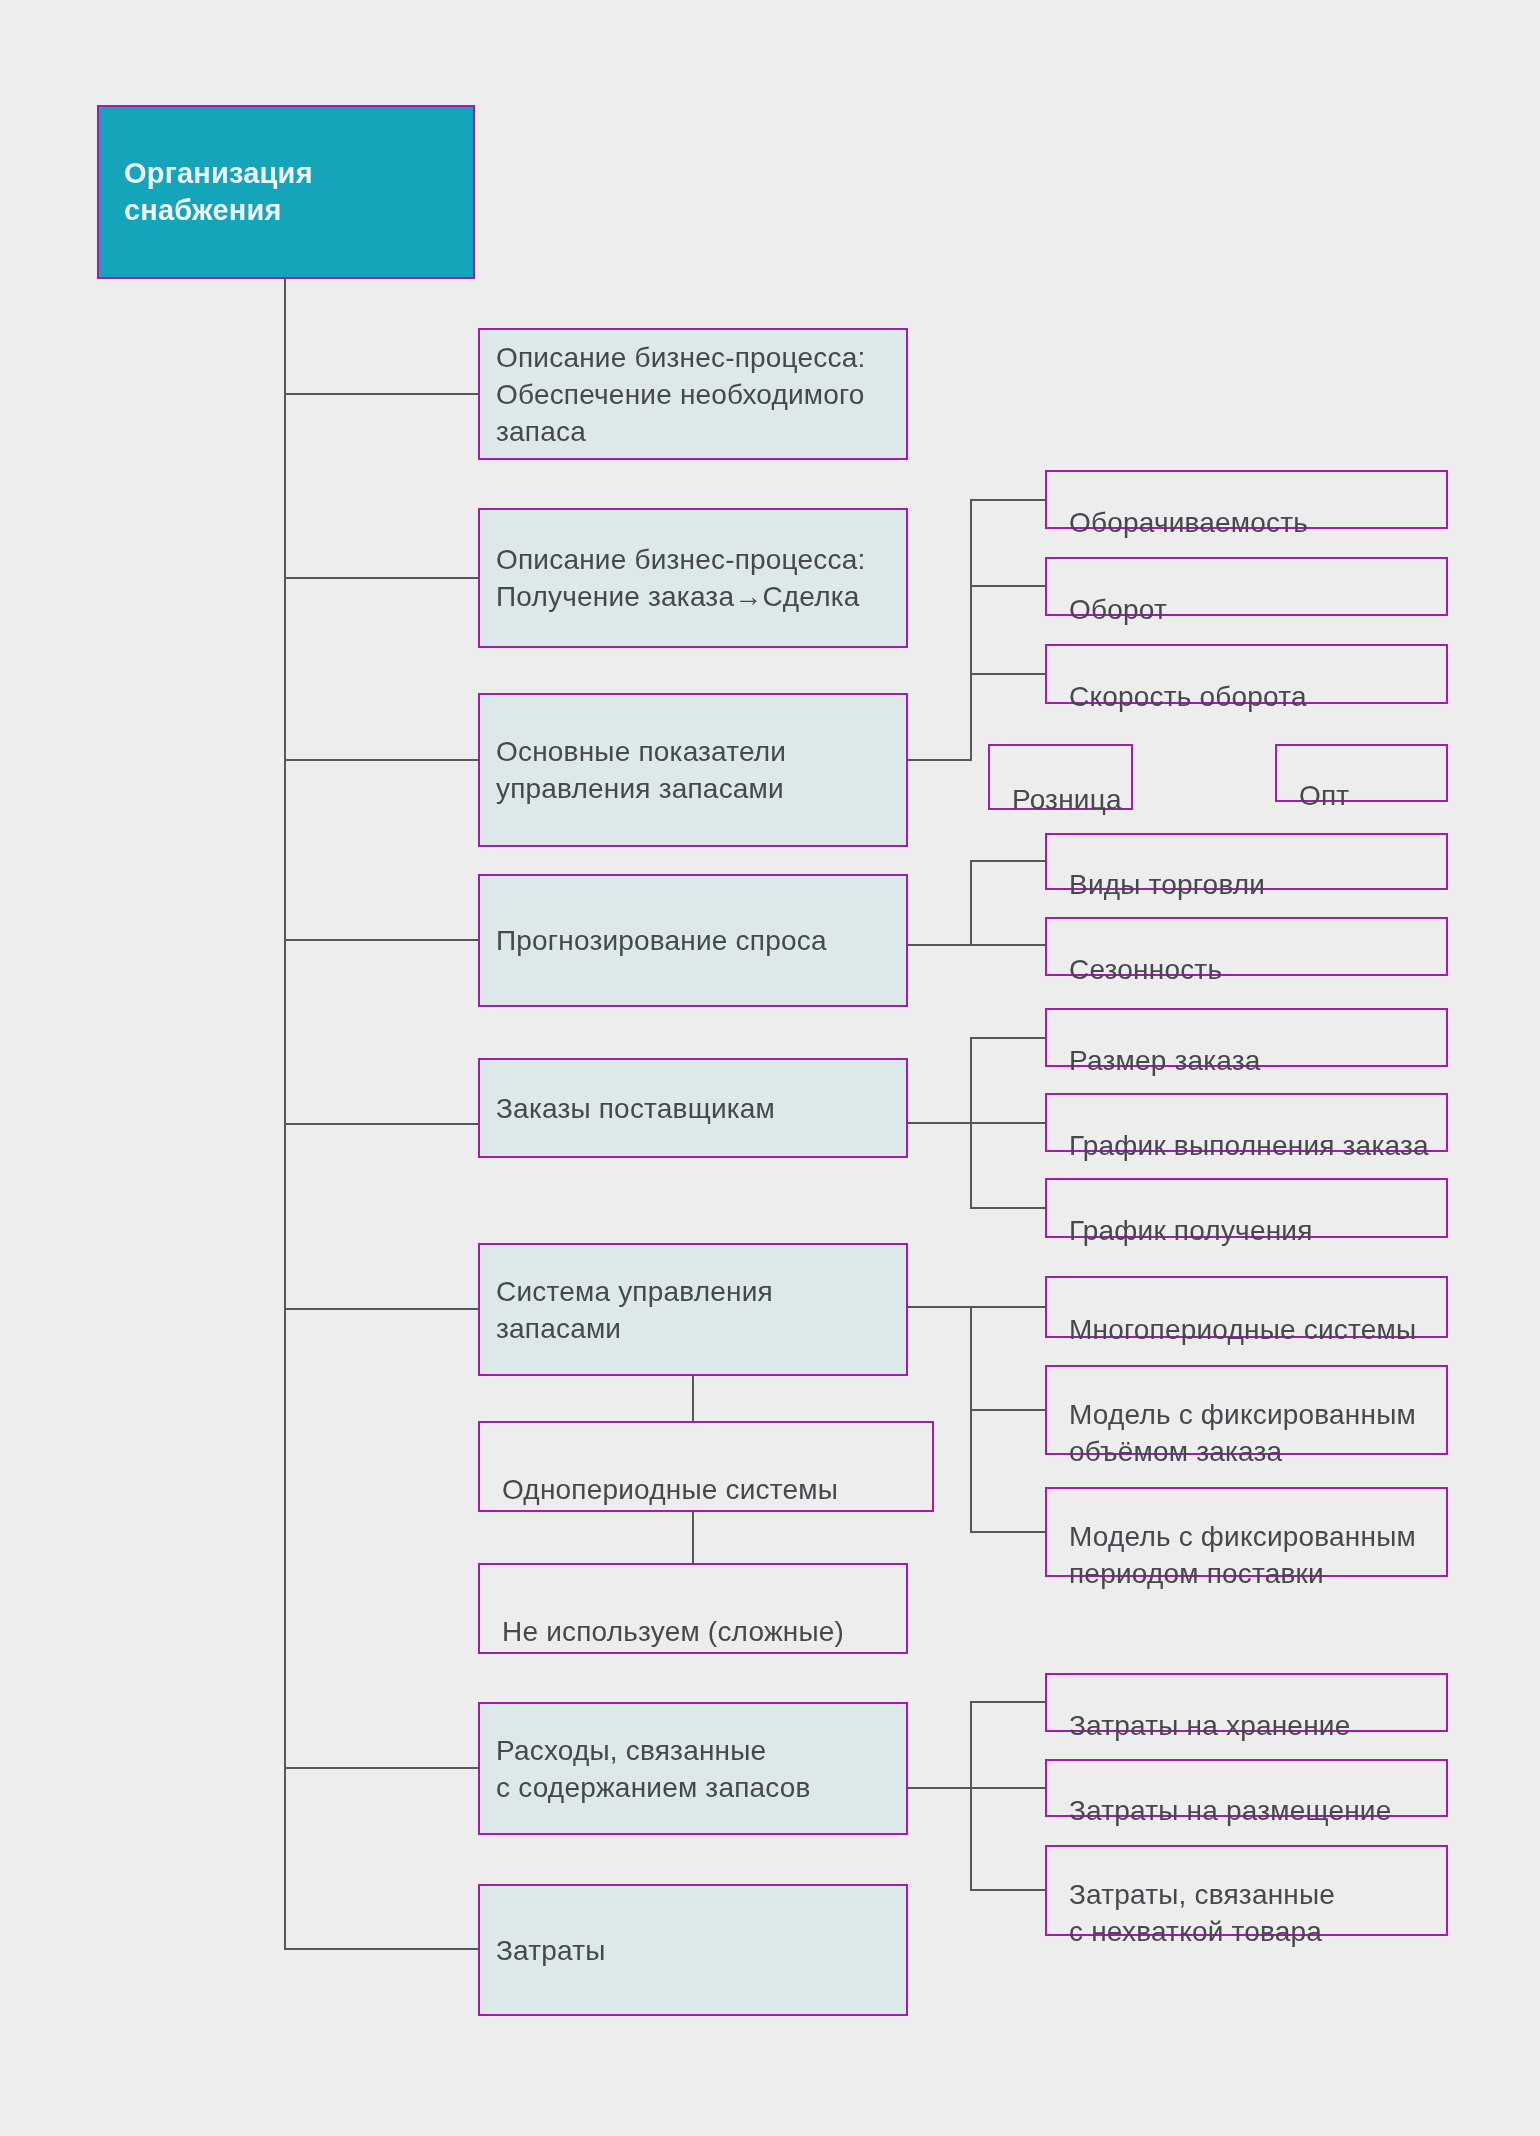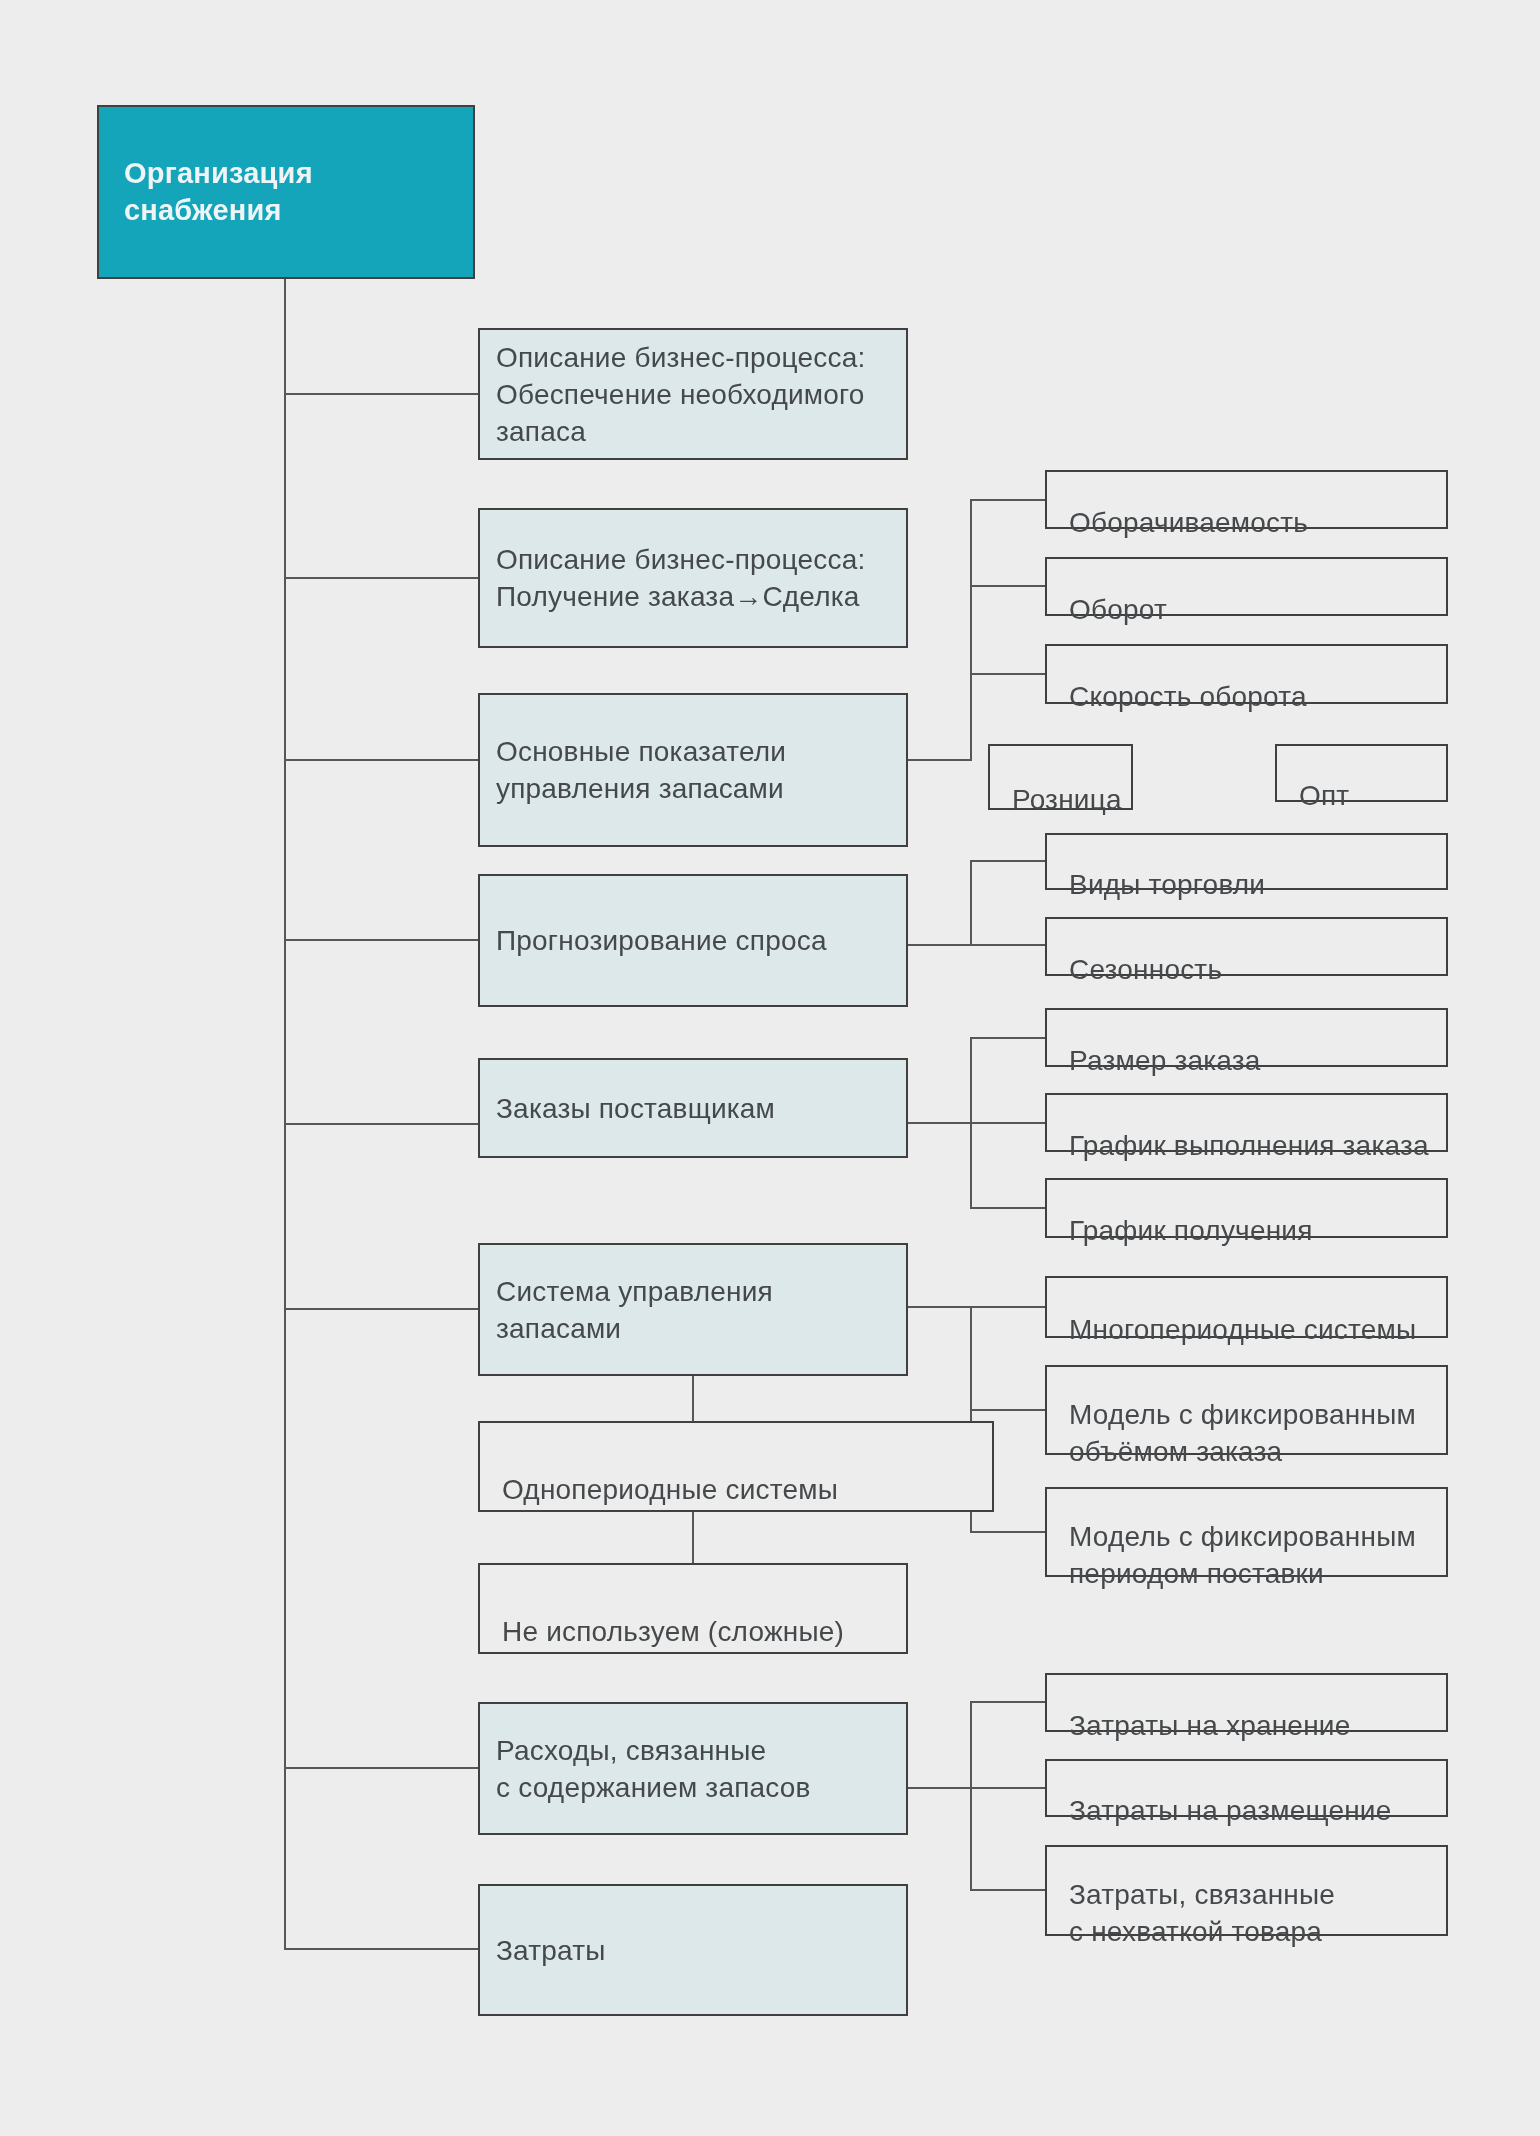--- a/index.html
+++ b/index.html
@@ -10,21 +10,21 @@
   .canvas{
     position:relative;
     width:1540px;
     height:2136px;
     background:#ededed;
     overflow:hidden;
   }
   .node{
     position:absolute;
     box-sizing:border-box;
-    border:2px solid #404040;
+    border:2px solid #a21caf;
     display:flex;
     align-items:center;
     color:#45494b;
     font-size:28px;
     line-height:37px;
     letter-spacing:0.2px;
   }
   .node .lbl{
     white-space:pre-line;
     padding-left:16px;
@@ -110,21 +110,21 @@
   <div class="node branch" style="left:478px;top:874px;width:430px;height:133px">
     <span class="lbl">Прогнозирование спроса</span>
   </div>
   <div class="node branch" style="left:478px;top:1058px;width:430px;height:100px">
     <span class="lbl">Заказы поставщикам</span>
   </div>
   <div class="node branch" style="left:478px;top:1243px;width:430px;height:133px">
     <span class="lbl">Система управления
 запасами</span>
   </div>
-  <div class="node leaf" style="left:478px;top:1421px;width:516px;height:91px">
+  <div class="node leaf" style="left:478px;top:1421px;width:456px;height:91px">
     <span class="lbl">Однопериодные системы</span>
   </div>
   <div class="node branch" style="left:478px;top:1702px;width:430px;height:133px">
     <span class="lbl">Расходы, связанные
 с содержанием запасов</span>
   </div>
   <div class="node leaf" style="left:478px;top:1563px;width:430px;height:91px">
     <span class="lbl">Не используем (сложные)</span>
   </div>
   <div class="node branch" style="left:478px;top:1884px;width:430px;height:132px">

